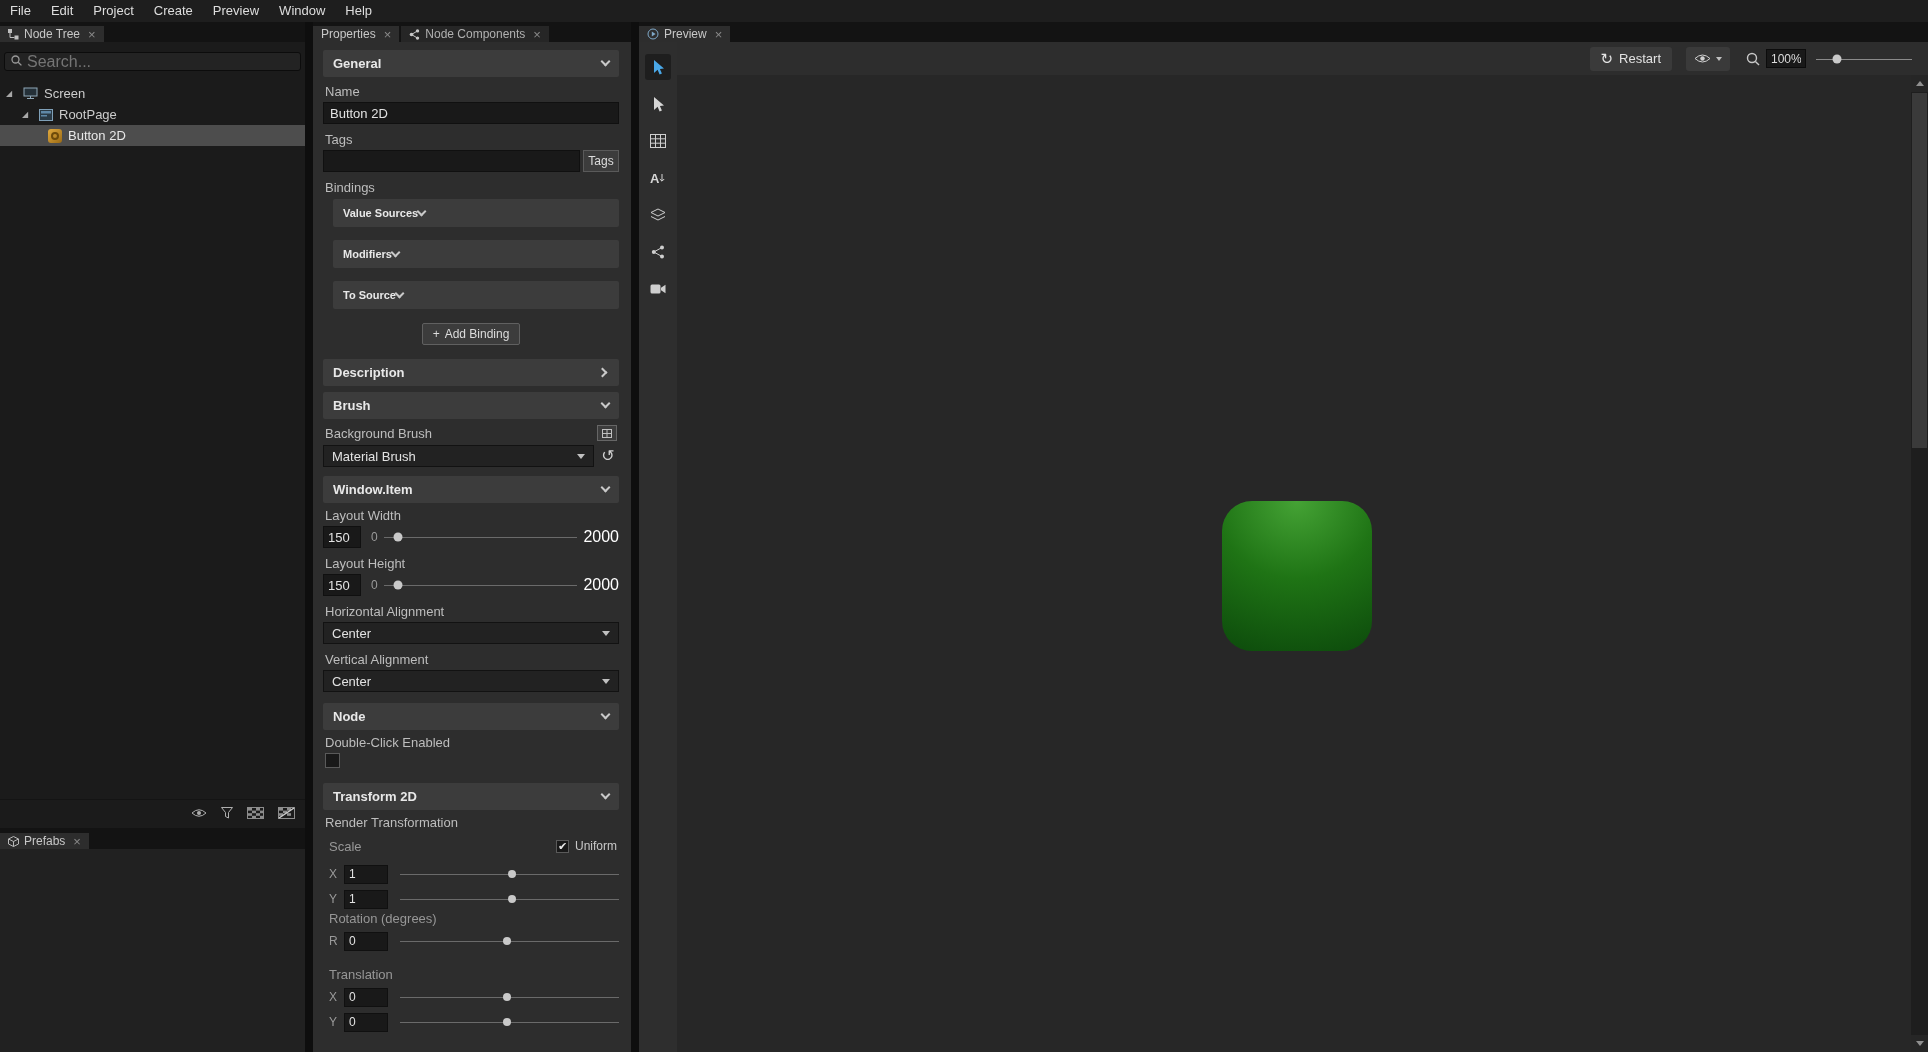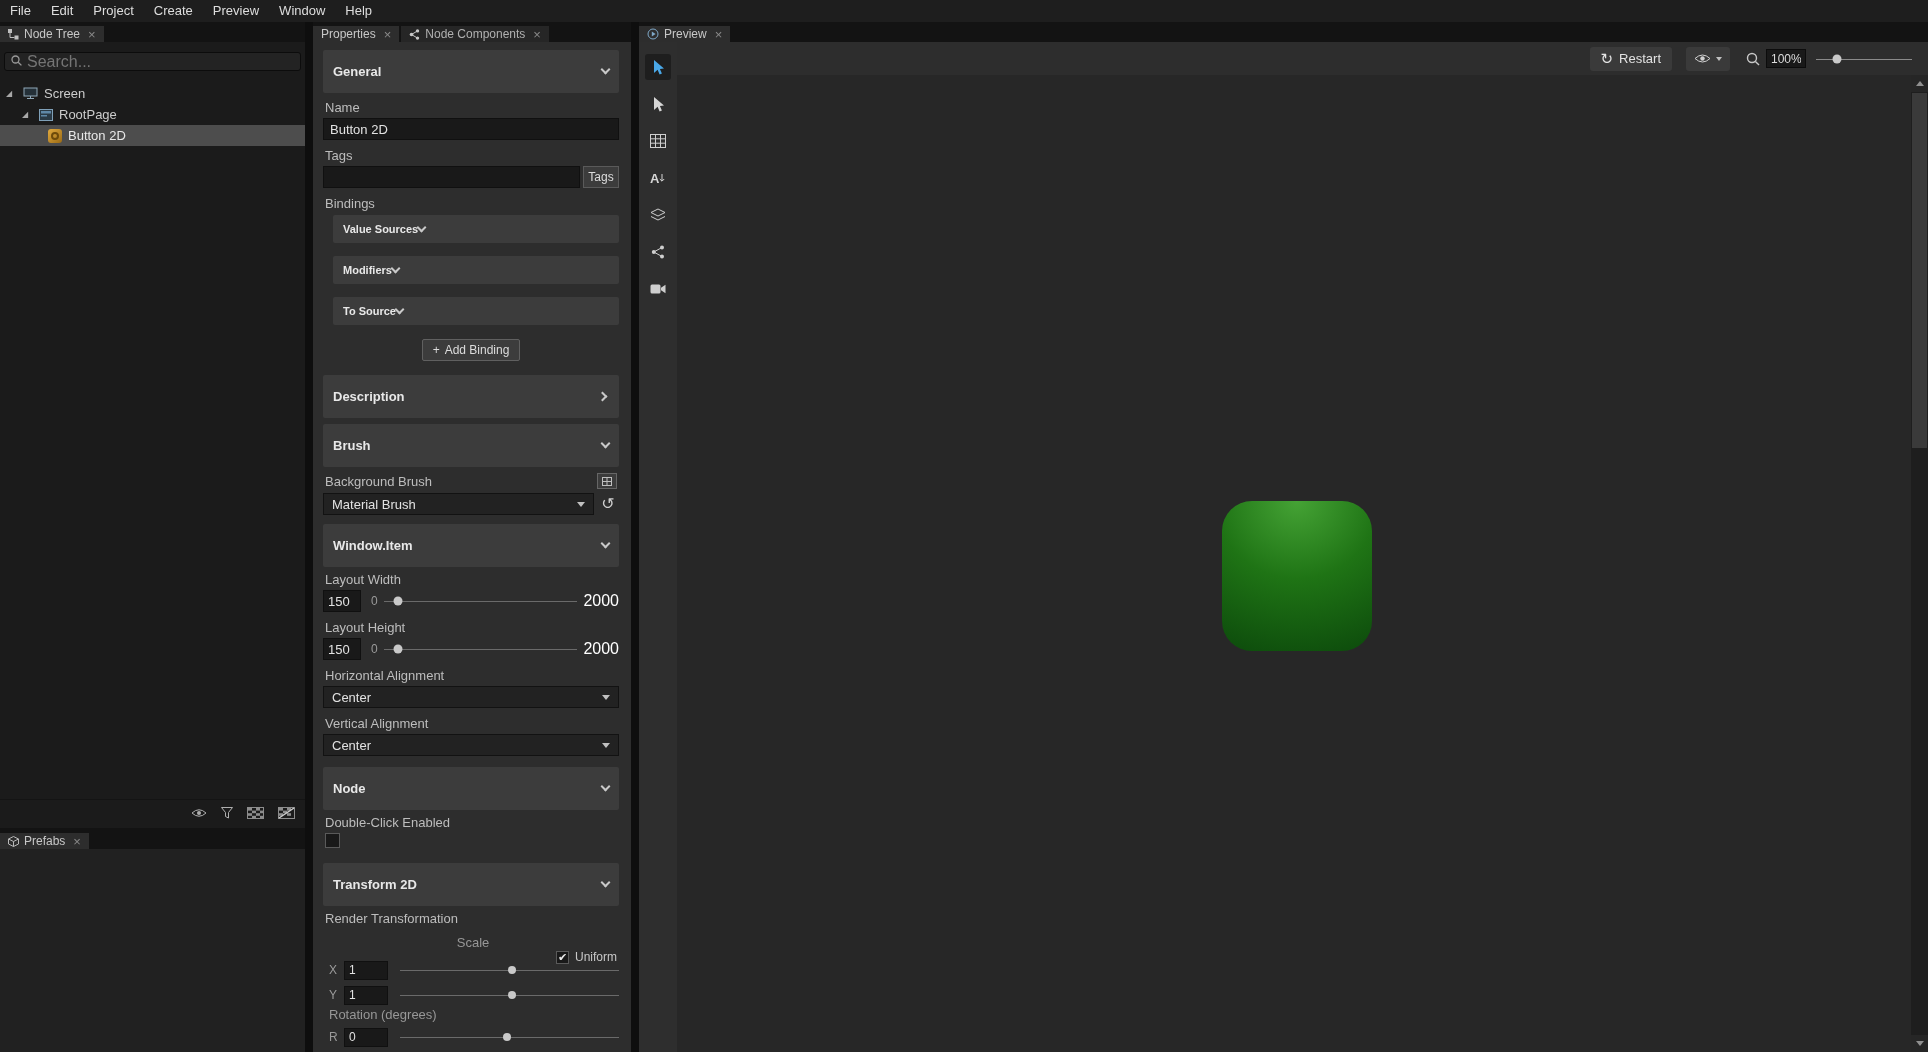--- a/index.html
+++ b/index.html
@@ -29,21 +29,21 @@
   .btn2d-icon{width:14px;height:14px;border-radius:3px;background:linear-gradient(135deg,#e2aa3e,#9a6a14);position:relative;display:inline-block;}
   .btn2d-icon::after{content:"";position:absolute;inset:3px;border:2px solid #6e4a0a;border-radius:50%;}
   .left-toolbar{position:absolute;top:777px;left:0;right:0;height:26px;display:flex;align-items:center;justify-content:flex-end;gap:14px;padding-right:10px;background:#1b1b1b;border-top:1px solid #141414;}
   .tool-sm{display:inline-flex;align-items:center;justify-content:center;opacity:.9;}
   .prefabs-tabbar{position:absolute;top:806px;left:0;right:0;height:21px;background:#131313;display:flex;align-items:flex-end;}
   .prefabs-content{position:absolute;top:827px;left:0;right:0;bottom:0;background:#212121;}
 
   
   .props-panel{position:absolute;left:313px;top:22px;width:318px;height:1030px;background:#2d2d2d;overflow:hidden;}
   .props-content{padding:8px 12px 0 10px;}
-  .sec{height:43px;background:#3c3c3c;border-radius:2px;display:flex;align-items:center;padding:0 10px;}
+  .sec{height:27px;background:#3c3c3c;border-radius:2px;display:flex;align-items:center;padding:0 10px;}
   .sec .title{font-weight:700;font-size:13px;color:#e8e8e8;}
   .sec .spacer{flex:1;}
   .chev{display:inline-block;width:7px;height:7px;border-right:2px solid #c9c9c9;border-bottom:2px solid #c9c9c9;}
   .chev.down{transform:rotate(45deg);margin-top:-4px;}
   .chev.right{transform:rotate(-45deg);margin-right:3px;}
   .flabel{font-size:13px;color:#bdbdbd;margin:8px 2px 3px 2px;}
   .flabel.dim{color:#979797;}
   .tinput{width:100%;height:22px;background:#191919;border:1px solid #101010;color:#e2e2e2;font-size:13px;padding:0 6px;outline:none;}
   .row{display:flex;align-items:center;}
   .tags-btn{width:36px;height:22px;background:#3c3c3c;border:1px solid #5a5a5a;color:#dcdcdc;font-size:12px;margin-left:3px;cursor:default;display:flex;align-items:center;justify-content:center;}
@@ -59,21 +59,21 @@
   .range-min{color:#9a9a9a;font-size:12px;margin:0 6px 0 10px;}
   .range-max{width:36px;color:#ffffff;font-size:16px;text-align:right;margin-left:6px;}
   .track-wrap{flex:1;position:relative;height:22px;}
   .track{position:absolute;left:0;right:0;top:50%;height:1px;background:#6a6a6a;}
   .handle{position:absolute;top:50%;width:9px;height:9px;border-radius:50%;background:#c9c9c9;transform:translate(-50%,-50%);}
   .checkbox{width:15px;height:15px;background:#191919;border:1px solid #5a5a5a;display:inline-flex;align-items:center;justify-content:center;color:#eaeaea;font-size:11px;line-height:1;}
   .axis-row{display:flex;align-items:center;height:20px;margin-top:5px;padding-left:6px;}
   .axis-letter{width:15px;color:#9a9a9a;font-size:12px;}
   .axis-input{width:44px;height:19px;background:#191919;border:1px solid #101010;color:#e2e2e2;font-size:12px;padding:0 4px;margin-right:12px;outline:none;}
   .axis-track{flex:1;position:relative;height:20px;}
-  .scale-head{display:flex;align-items:center;margin-top:9px;padding:0 2px 0 6px;height:18px;flex-direction:column;}
+  .scale-head{display:flex;align-items:flex-start;margin-top:9px;padding:0 2px 0 6px;height:18px;}
   .scale-head .uniform{margin-left:auto;display:flex;align-items:center;gap:6px;color:#c8c8c8;font-size:12px;}
 
   
   .preview-panel{position:absolute;left:639px;top:22px;width:1289px;height:1030px;background:#272727;}
   .vtoolbar{position:absolute;left:0;top:20px;bottom:0;width:38px;background:#2e2e2e;display:flex;flex-direction:column;align-items:center;padding-top:12px;gap:11px;}
   .tool{width:26px;height:26px;display:flex;align-items:center;justify-content:center;border-radius:3px;}
   .tool.active{background:#1e1e1e;}
   .ptoolbar{position:absolute;left:38px;right:0;top:20px;height:33px;background:#2d2d2d;display:flex;align-items:center;justify-content:flex-end;padding-right:16px;}
   .restart-btn{height:24px;padding:0 11px;background:#3a3a3a;border:none;border-radius:3px;display:flex;align-items:center;gap:6px;color:#e2e2e2;font-size:13px;margin-right:14px;cursor:default;}
   .restart-btn .rico{font-size:15px;line-height:1;color:#e2e2e2;}

